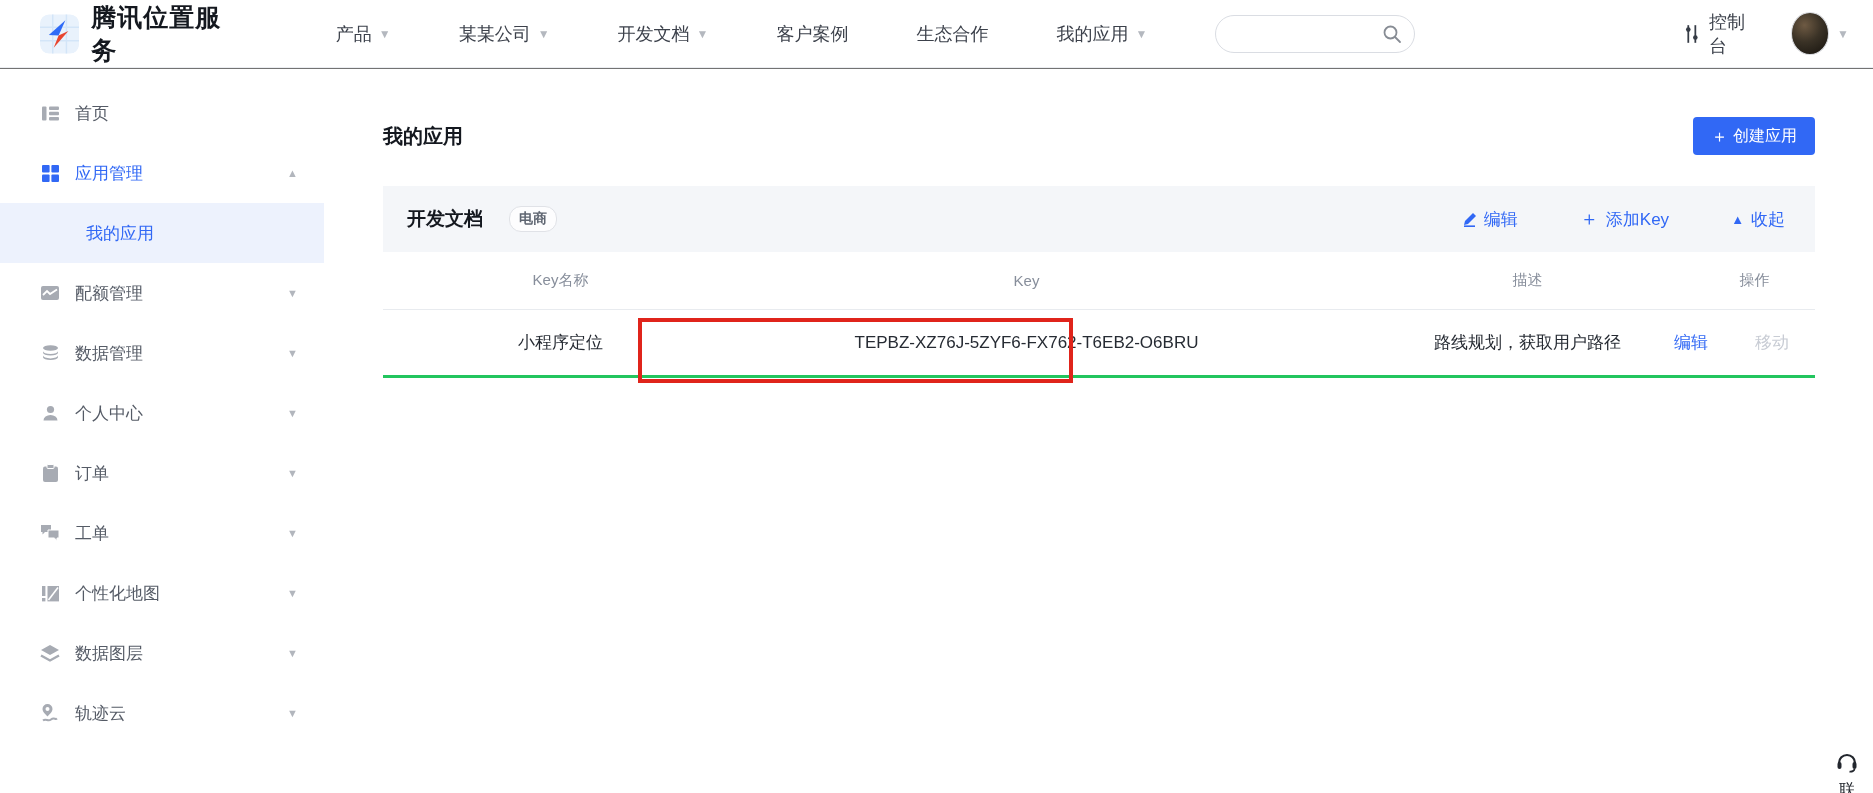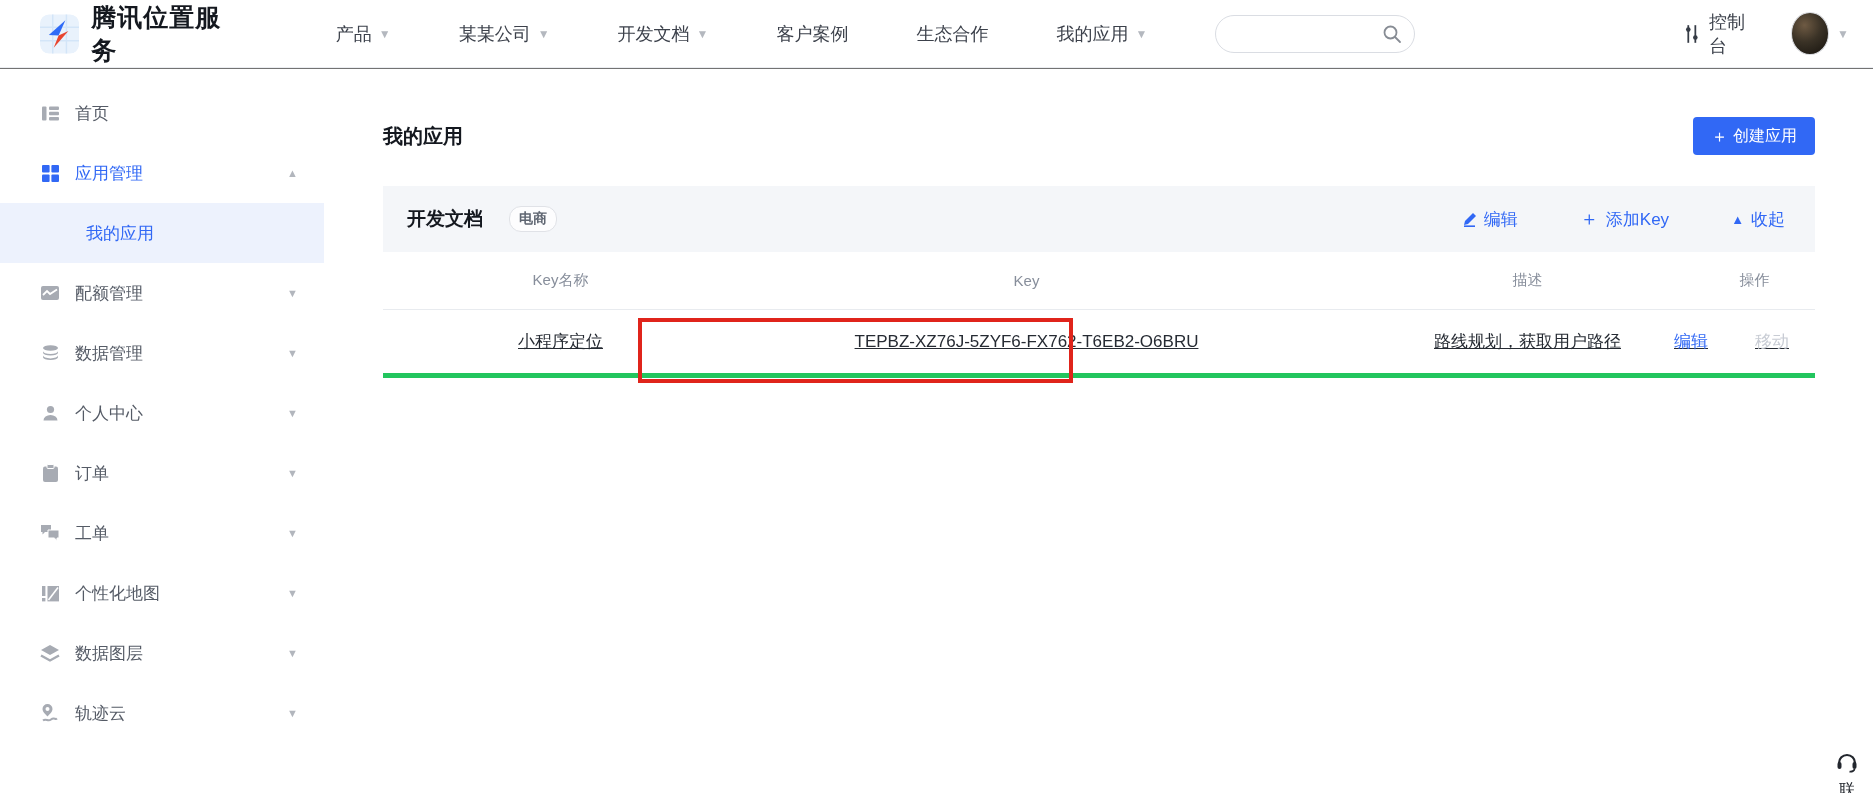--- a/index.html
+++ b/index.html
@@ -59,21 +59,21 @@
   .header-actions { margin-left:auto; display:flex; align-items:center; }
   .hact { display:flex; align-items:center; font-size:17px; color:#3168f5; cursor:pointer; margin-left:62px; }
   .hact .g { margin-right:7px; font-size:13px; display:flex; align-items:center; }
   .hact .g.plus { font-size:19px; }
 
   .table { position:relative; }
   .trow { display:grid; grid-template-columns:223px 709px 293px 1fr;
           padding:0 24px 0 66px; align-items:center;text-align:center; }
   .thead { height:58px; font-size:15px; color:#878e9b; border-bottom:1px solid #e8ebef; }
   .thead .op { padding-left:44px; }
-  .tbody { height:68px; font-size:17px; color:#262b33; border-bottom:5px solid #22c55e;text-decoration:underline; }
+  .tbody { height:68px; font-size:17px; color:#262b33; border-bottom:3px solid #22c55e; }
   .row-actions { display:flex; align-items:center; }
   .ract { cursor:pointer; color:#3168f5; }
   .ract.disabled { color:#c8ccd4; cursor:default; }
   .ract + .ract { margin-left:47px; }
 
   .red-box { position:absolute; left:255px; top:132px; width:435px; height:65px;
              border:4px solid #e0241b; pointer-events:none; }
 
   
   .float-contact { position:absolute; right:6px; bottom:-8px; width:40px; text-align:center; cursor:pointer; }

